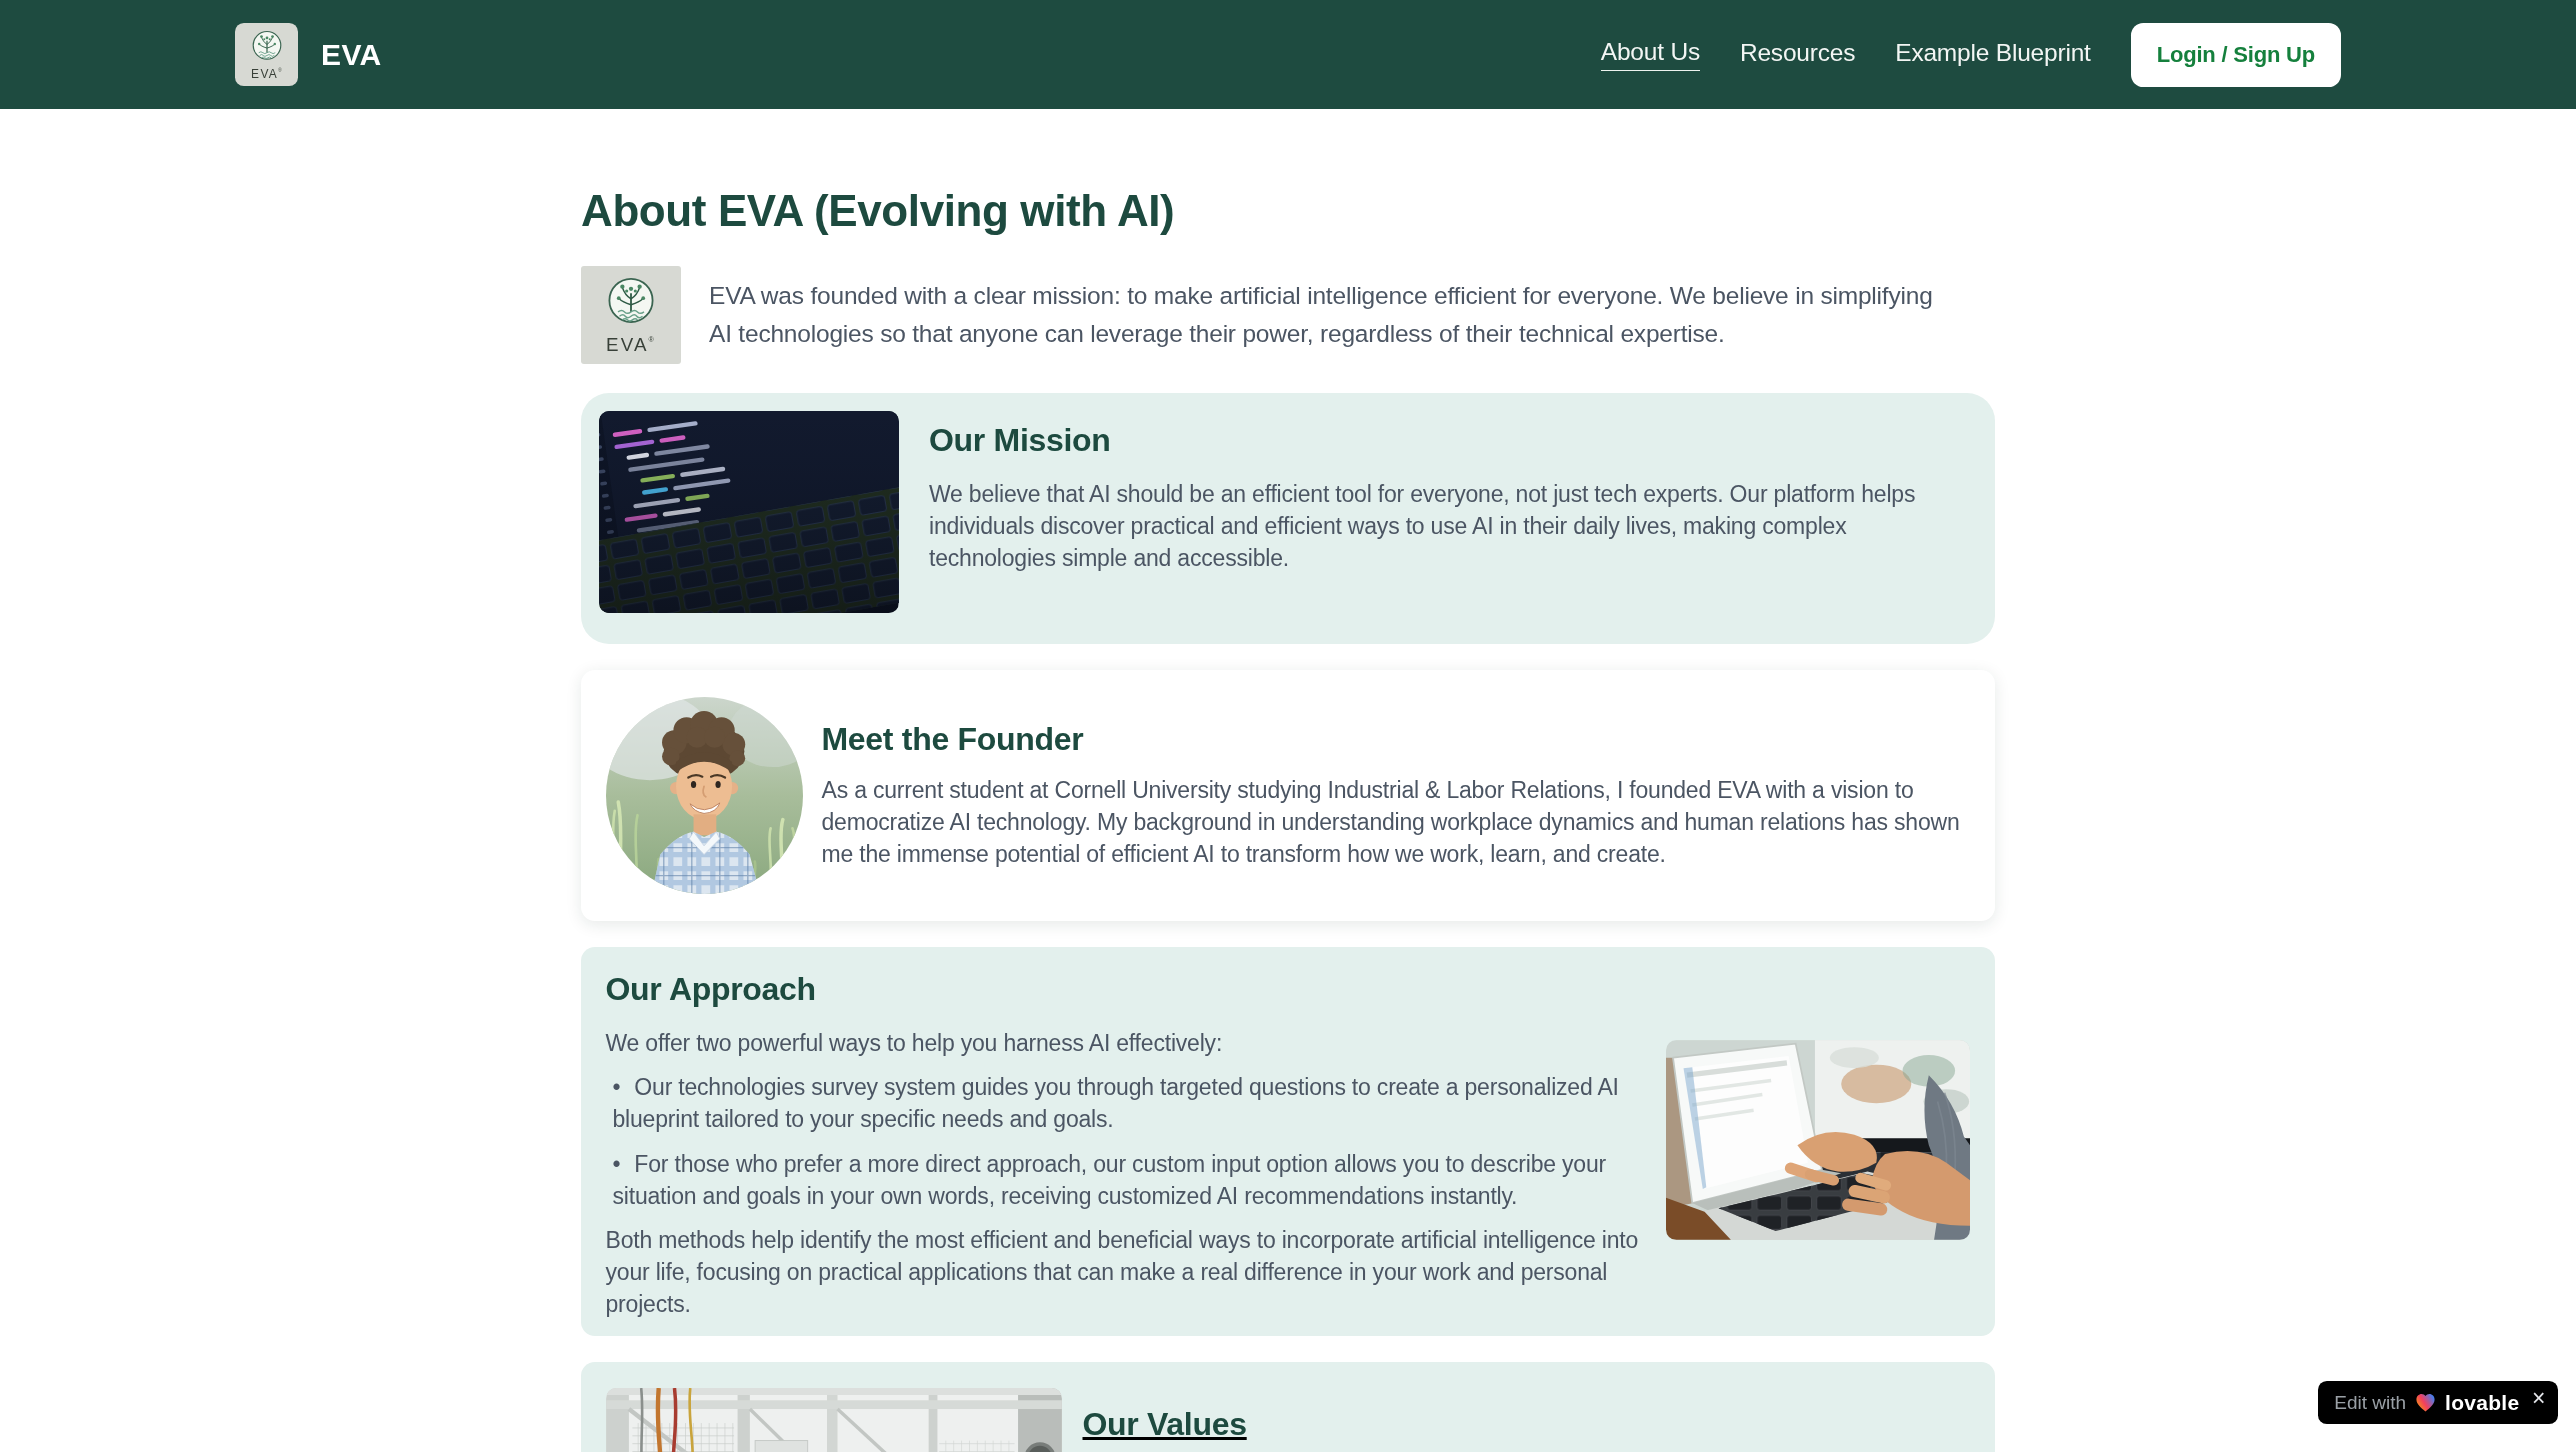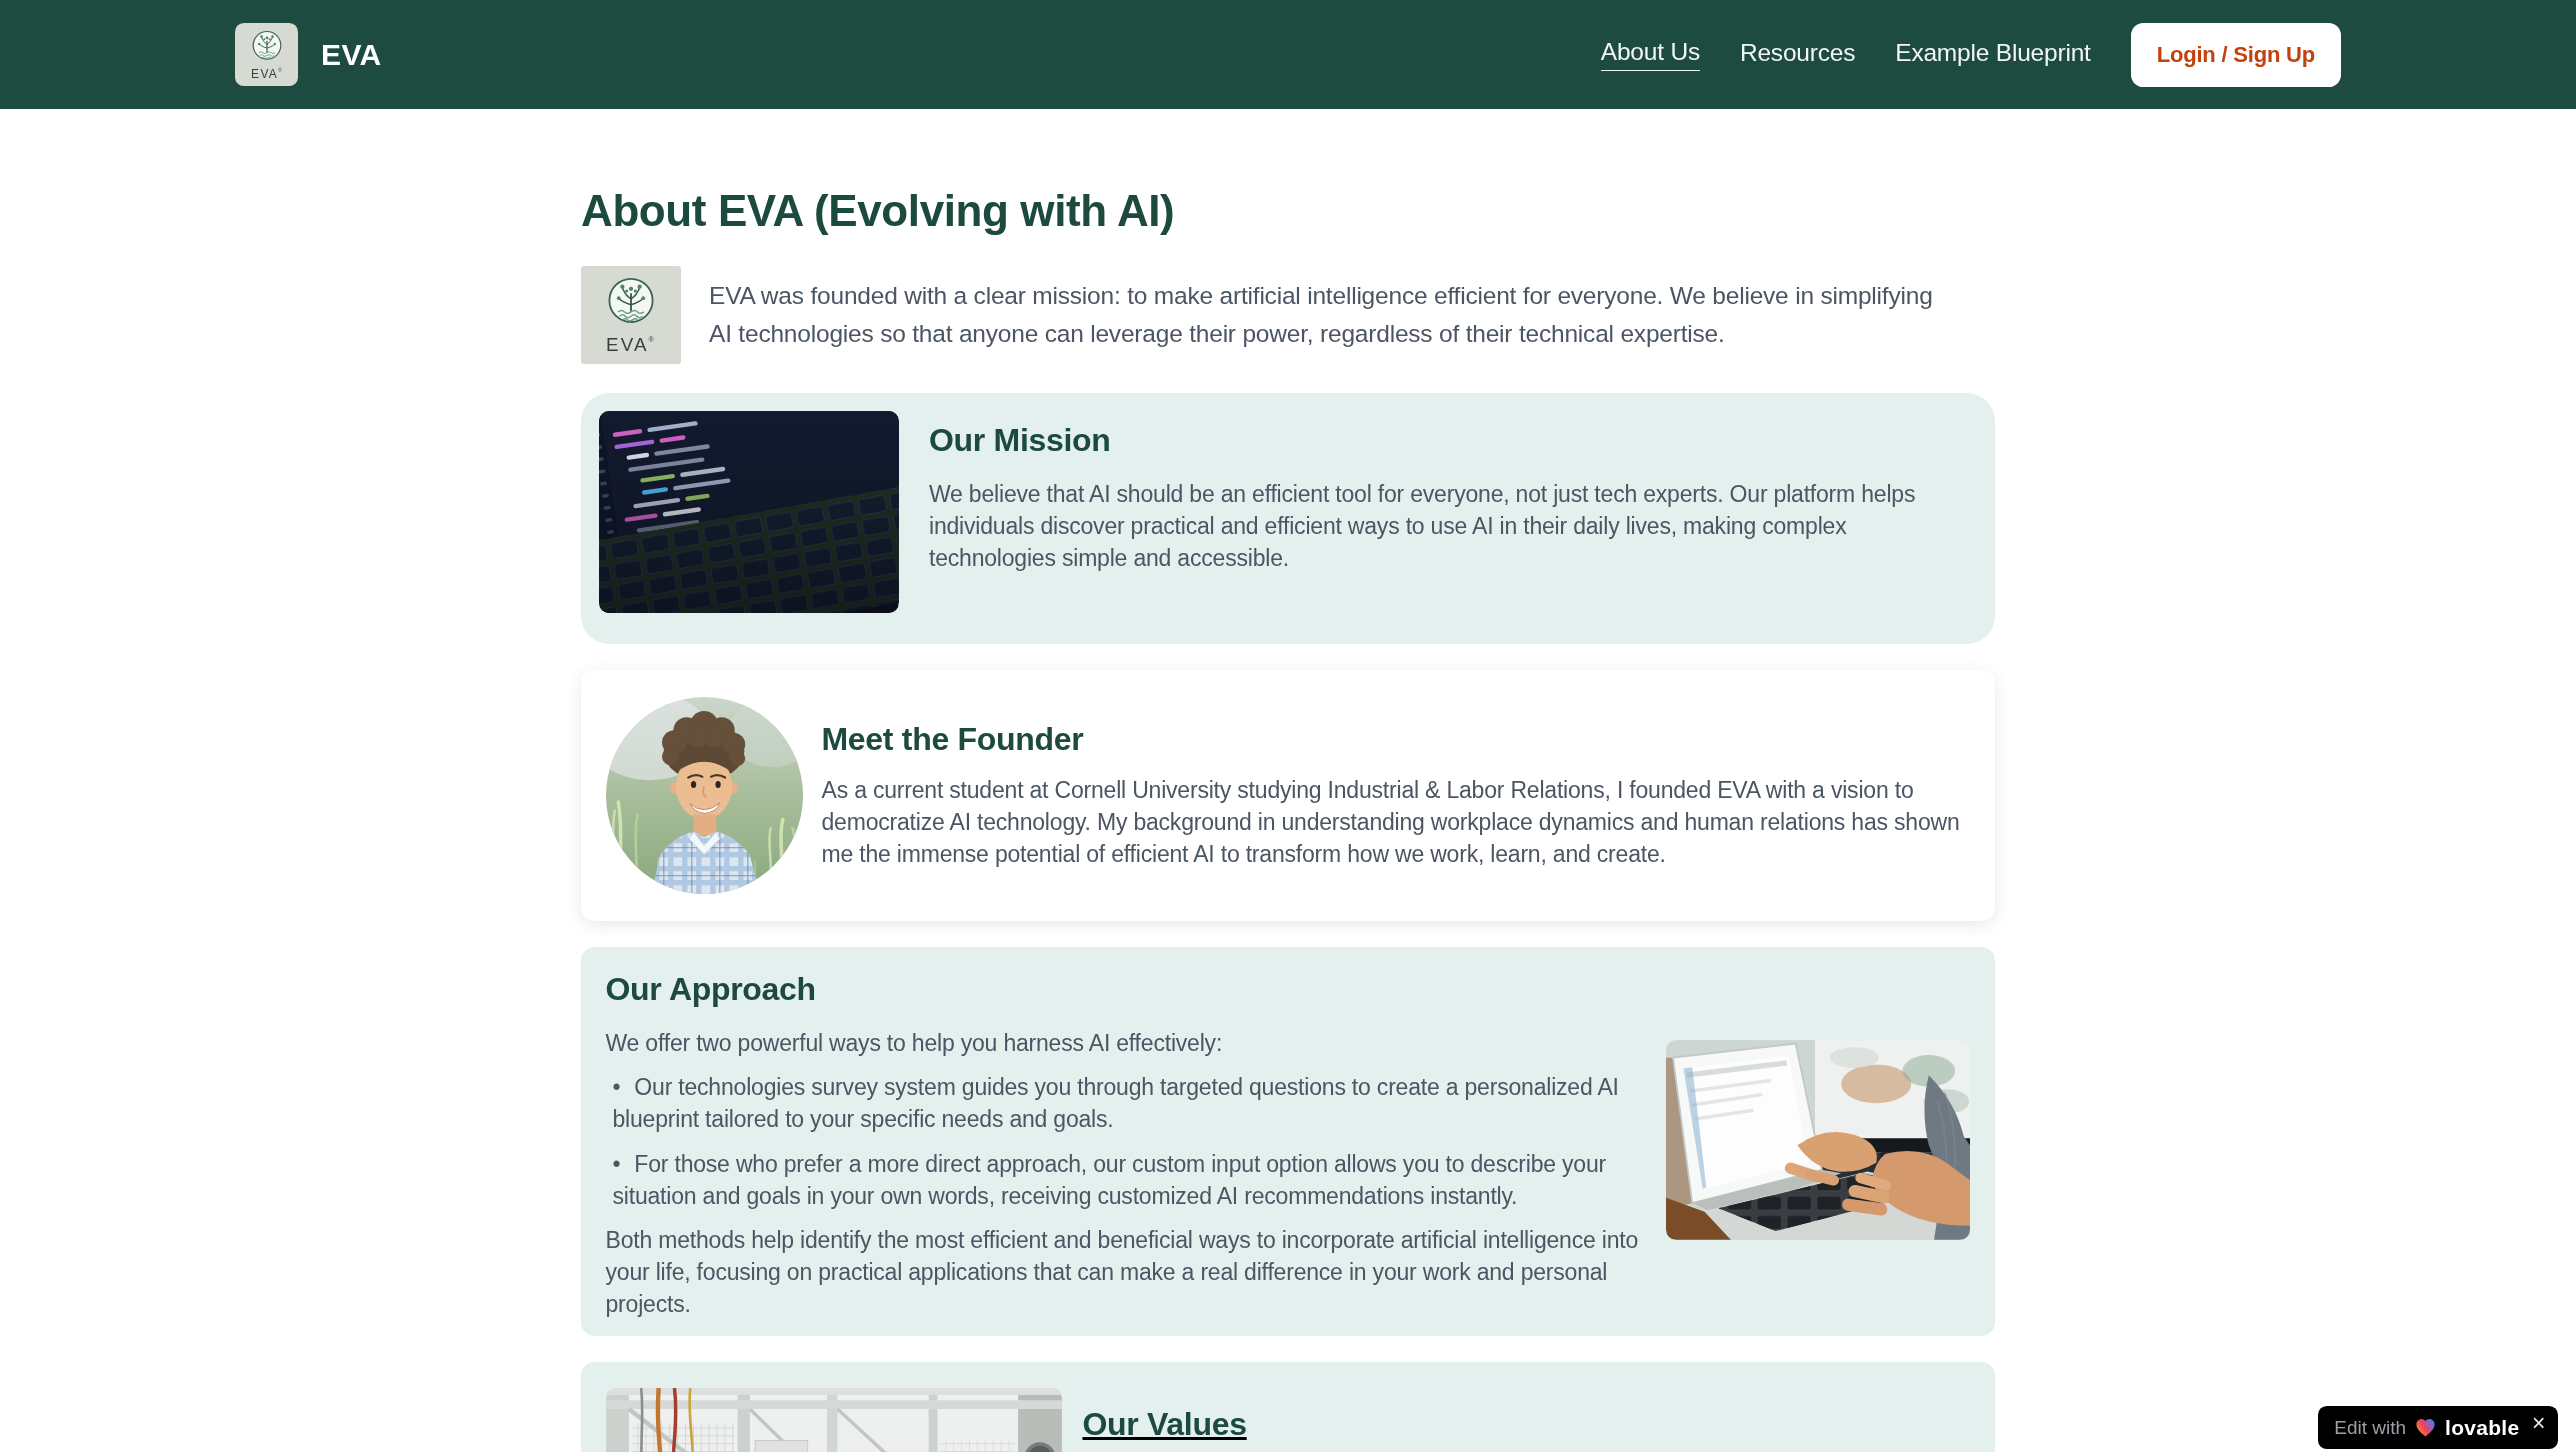--- a/index.html
+++ b/index.html
@@ -35,21 +35,21 @@
     margin-left: auto;
     display: flex; align-items: center; gap: 40px;
     font-size: 24.5px; color: #f3f6f4;
     letter-spacing: -0.2px;
     justify-content: space-between;
   }
   .nav-link { cursor: pointer; padding-bottom: 3.5px; }
   .nav-link.active { border-bottom: 1.8px solid #eef3ef; }
   .login-btn {
     margin-left: 40px;
-    background: #ffffff; color: #c2410c;
+    background: #ffffff; color: #15803d;
     border: none; border-radius: 12.3px;
     padding: 19px 26px;
     font-family: "Liberation Sans", sans-serif;
     font-size: 22px; font-weight: 700; letter-spacing: -0.2px;
     cursor: pointer;
   }
   
   .main-col { width: 1414px; margin: 0 auto; }
   .page-title {
     margin-top: 77px;
@@ -93,21 +93,21 @@
   .approach-body p + p { margin-top: 12.3px; }
   .a-bullet { padding-left: 7px; }
   .a-bullet .marker { margin-right: 14px; }
   .approach-img { position: absolute; top: 93px; right: 25.4px; width: 304px; height: 200px; }
   
   .values { height: 368px; padding: 26px 24.5px; display: flex; align-items: flex-start; }
   .values-img { width: 456px; height: 298px; }
   .values-content { margin-left: 21px; margin-top: 18.4px; text-decoration: underline; }
   
   .lovable-badge {
-    position: absolute; right: 18.4px; bottom: 4px;
+    position: absolute; right: 18.4px; bottom: 29px;
     height: 43px; background: #000000; border-radius: 8.8px;
     display: flex; align-items: center;
     padding: 0 12.3px 0 16px; gap: 8px;
     cursor: pointer;
   }
   .badge-prefix { color: #9aa0a6; font-size: 19px; }
   .badge-brand { color: #ffffff; font-size: 21px; font-weight: 700; letter-spacing: 0.3px; }
   .badge-close { color: #e5e7eb; font-size: 23px; line-height: 1; margin-left: 4.4px; transform: translateY(-4.4px); cursor: pointer; }
 </style>
 </head>

